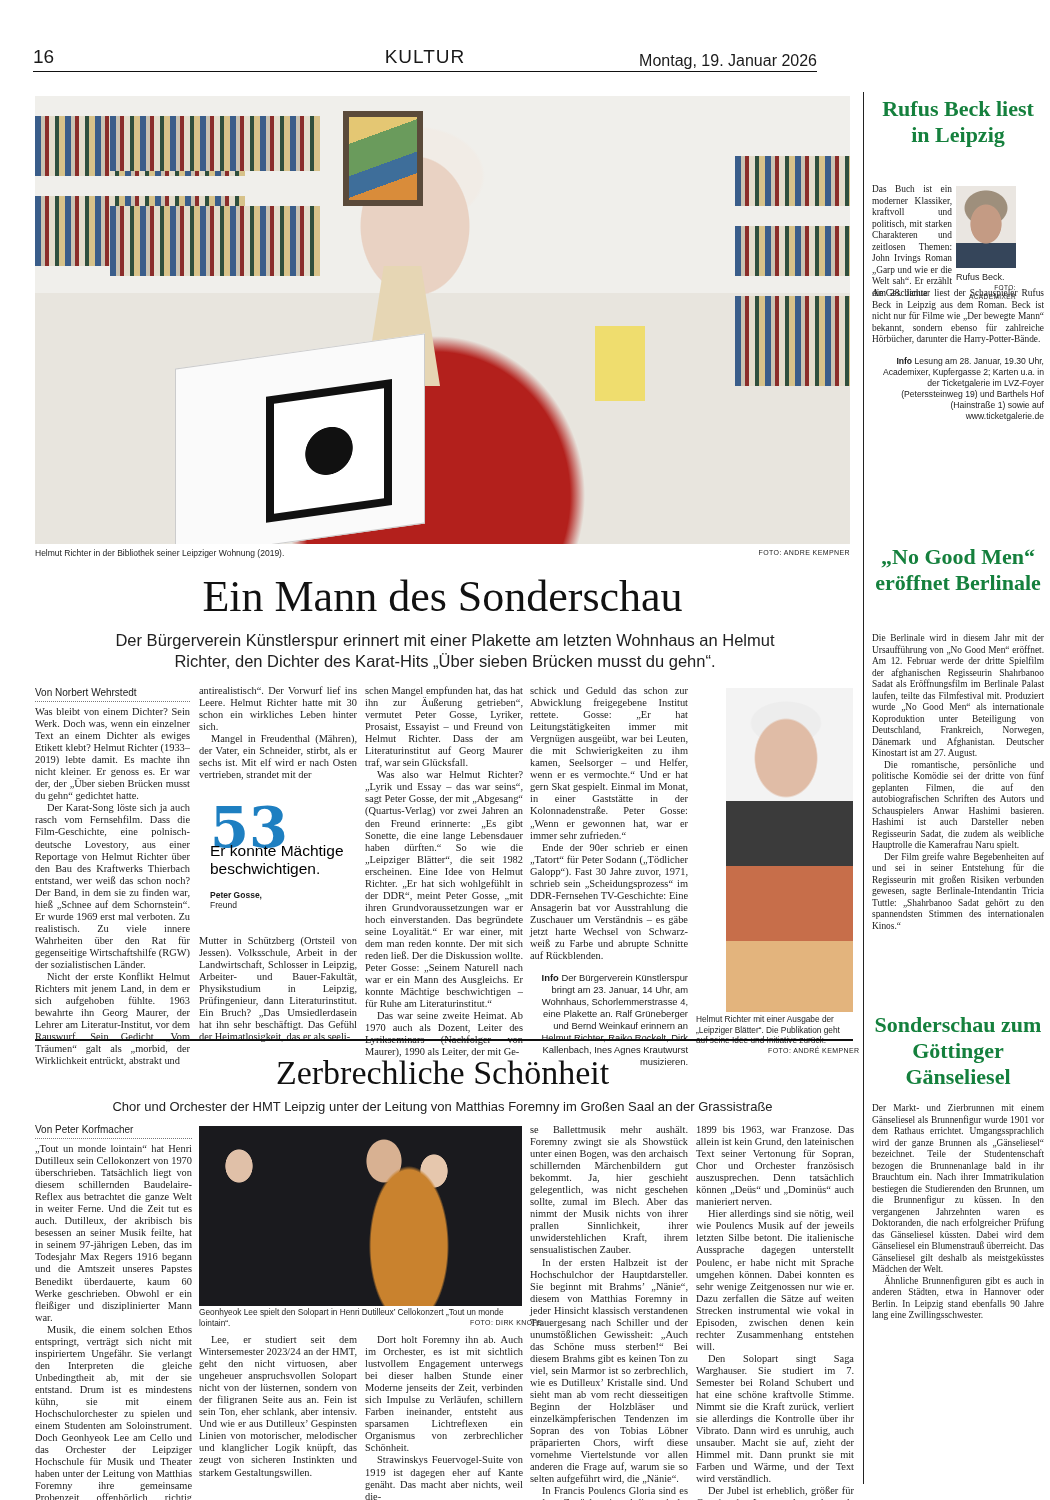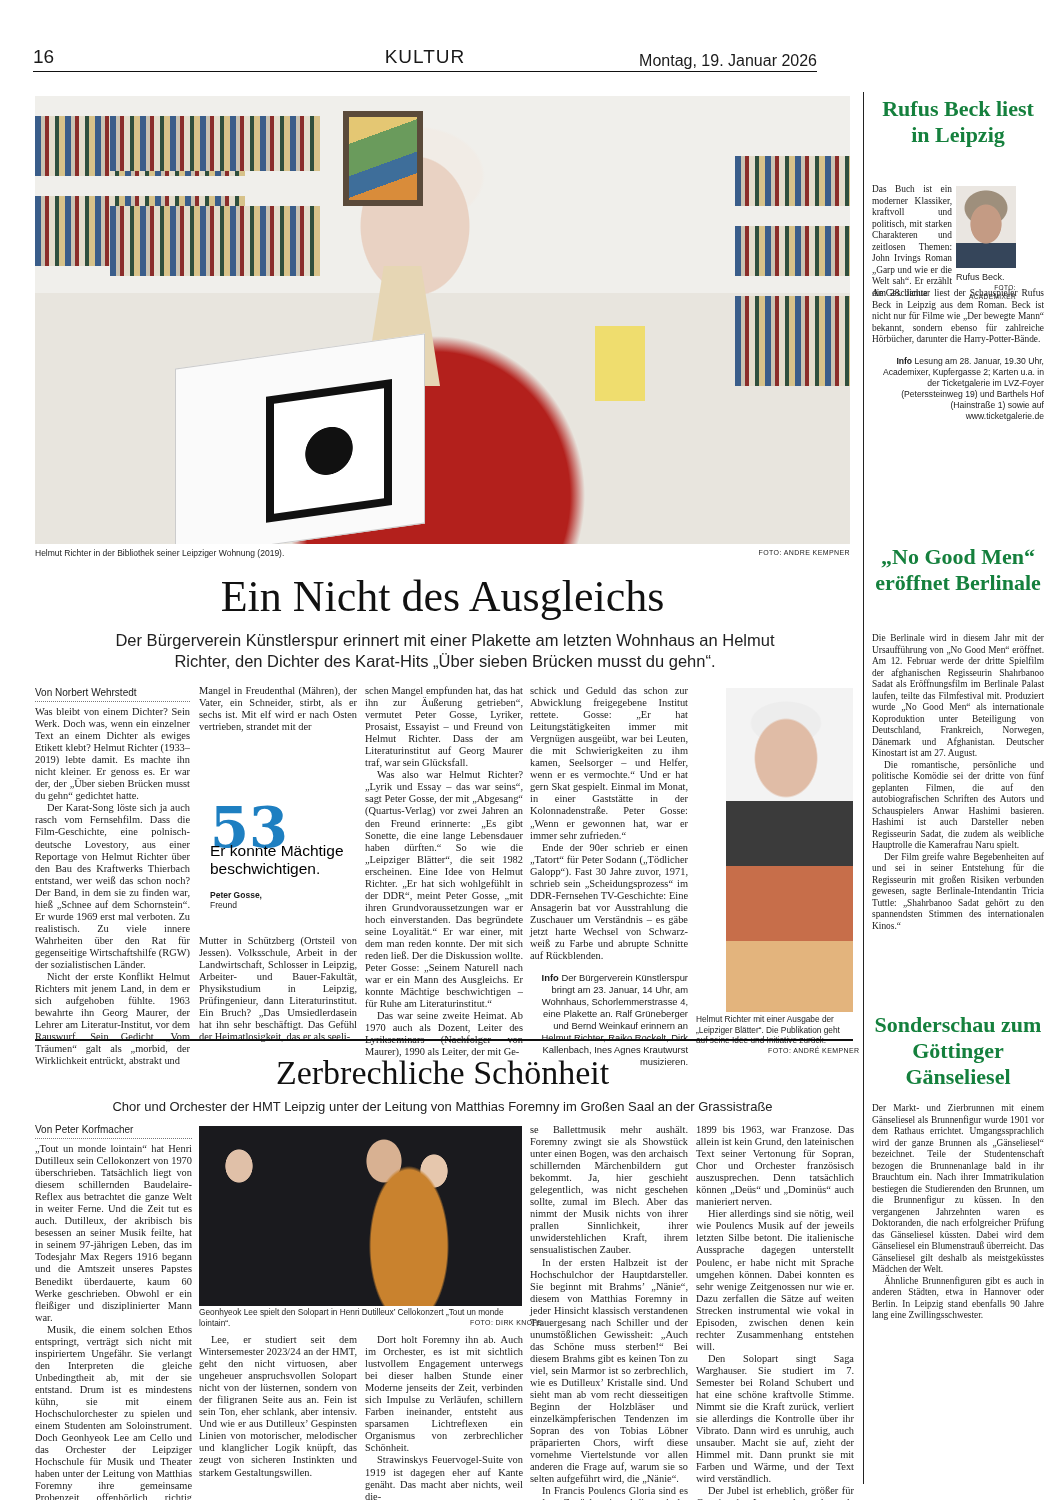--- a/index.html
+++ b/index.html
@@ -100,32 +100,33 @@
     <div class="shelf" style="left:700px;top:130px;width:115px;height:50px;"></div>
     <div class="shelf" style="left:700px;top:200px;width:115px;height:90px;"></div>
     <div class="painting" style="left:308px;top:15px;width:80px;height:95px;"></div>
     <div class="lamp" style="left:330px;top:170px;width:75px;height:120px;"></div>
     <div class="kunst" style="left:560px;top:230px;width:50px;height:75px;"></div>
     <div class="book"></div>
   </div>
   <div class="caption" style="left:35px;top:548px;">Helmut Richter in der Bibliothek seiner Leipziger Wohnung (2019).</div>
   <div class="credit" style="right:200px;top:549px;">FOTO: ANDRE KEMPNER</div>
 
-  <h1 class="headline" style="left:35px;top:570px;width:815px;font-size:44px;line-height:54px;">Ein Nicht des Ausgleichs</h1>
+  <h1 class="headline" style="left:35px;top:570px;width:815px;font-size:44px;line-height:54px;">Ein Mann des Sonderschau</h1>
   <p class="dek" style="left:100px;top:630px;width:690px;font-size:16.5px;line-height:21px;">Der Bürgerverein Künstlerspur erinnert mit einer Plakette am letzten Wohnhaus an Helmut Richter, den Dichter des Karat-Hits „Über sieben Brücken musst du gehn“.</p>
 
   <div class="byline" style="left:35px;top:687px;width:155px;">Von Norbert Wehrstedt</div>
 
   <div class="col" style="left:35px;top:706px;width:155px;">
     <p>Was bleibt von einem Dichter? Sein Werk. Doch was, wenn ein einzelner Text an einem Dichter als ewiges Etikett klebt? Helmut Richter (1933–2019) lebte damit. Es machte ihn nicht kleiner. Er genoss es. Er war der, der „Über sieben Brücken musst du gehn“ gedichtet hatte.</p>
     <p>Der Karat-Song löste sich ja auch rasch vom Fernsehfilm. Dass die Film-Geschichte, eine polnisch-deutsche Lovestory, aus einer Reportage von Helmut Richter über den Bau des Kraftwerks Thierbach entstand, wer weiß das schon noch? Der Band, in dem sie zu finden war, hieß „Schnee auf dem Schornstein“. Er wurde 1969 erst mal verboten. Zu realistisch. Zu viele innere Wahrheiten über den Rat für gegenseitige Wirtschaftshilfe (RGW) der sozialistischen Länder.</p>
     <p>Nicht der erste Konflikt Helmut Richters mit jenem Land, in dem er sich aufgehoben fühlte. 1963 bewahrte ihn Georg Maurer, der Lehrer am Literatur-Institut, vor dem Rauswurf. Sein Gedicht „Vom Träumen“ galt als „morbid, der Wirklichkeit entrückt, abstrakt und</p>
   </div>
 
   <div class="col" style="left:199px;top:685px;width:158px;">
+    <p>antirealistisch“. Der Vorwurf lief ins Leere. Helmut Richter hatte mit 30 schon ein wirkliches Leben hinter sich.</p>
     <p>Mangel in Freudenthal (Mähren), der Vater, ein Schneider, stirbt, als er sechs ist. Mit elf wird er nach Osten vertrieben, strandet mit der</p>
   </div>
 
   <aside id="pullquote">
     <div id="pullquote-mark">53</div>
     <div id="pullquote-text">Er konnte Mächtige beschwichtigen.</div>
     <div id="pullquote-author">Peter Gosse,</div>
     <div id="pullquote-role">Freund</div>
   </aside>
 

